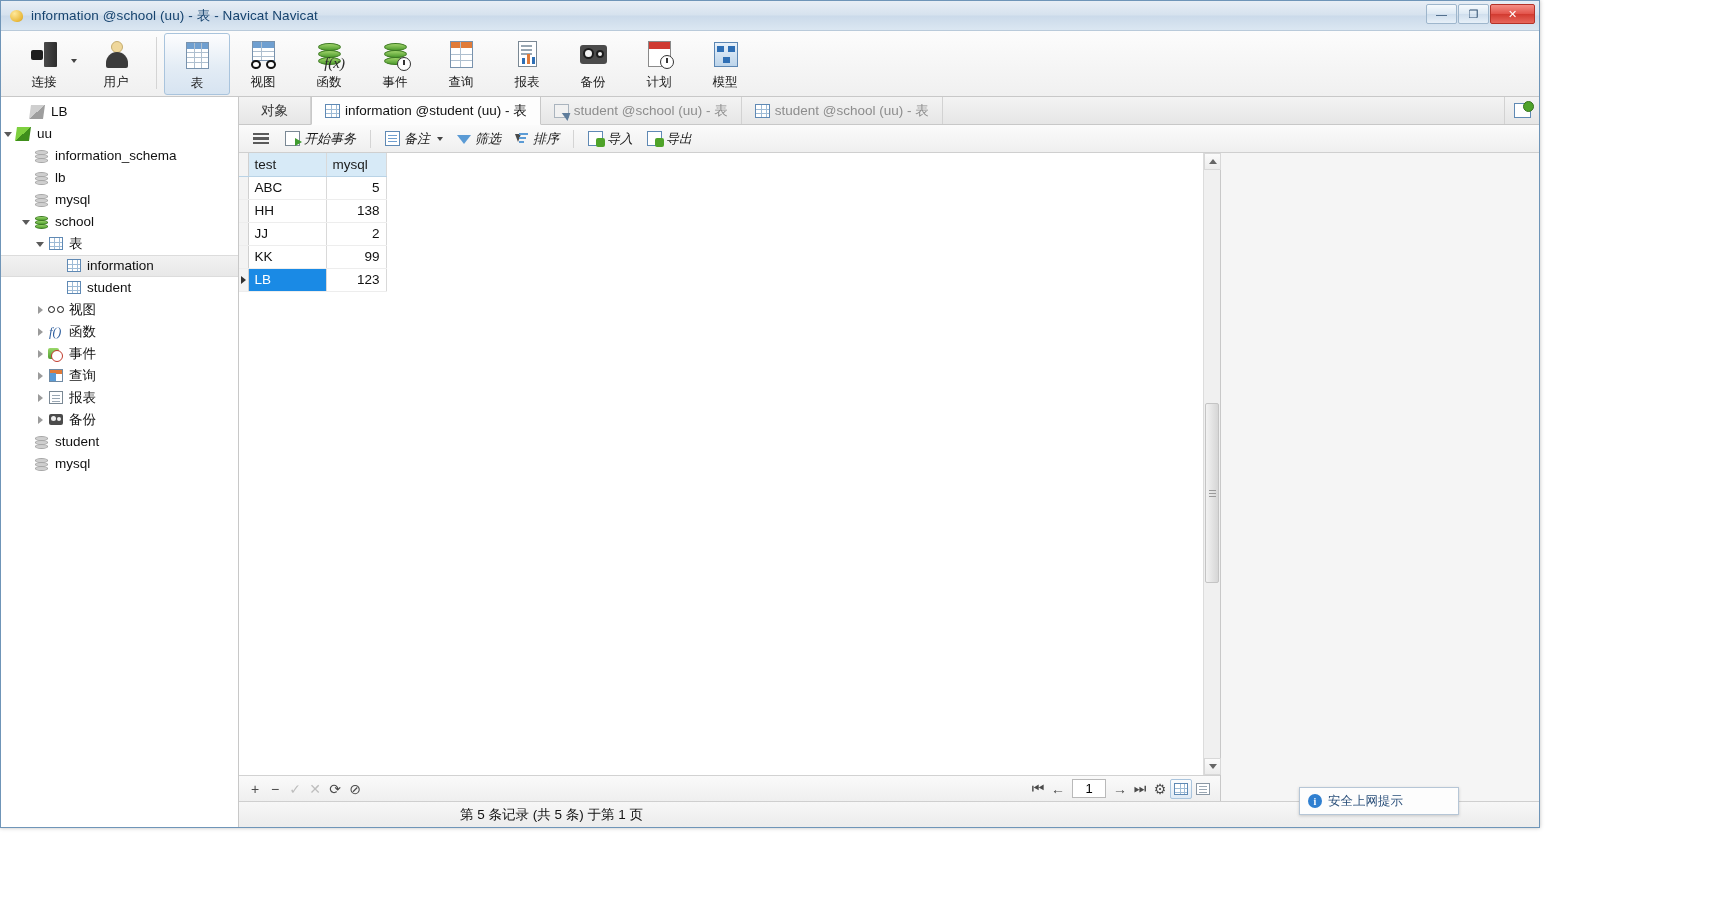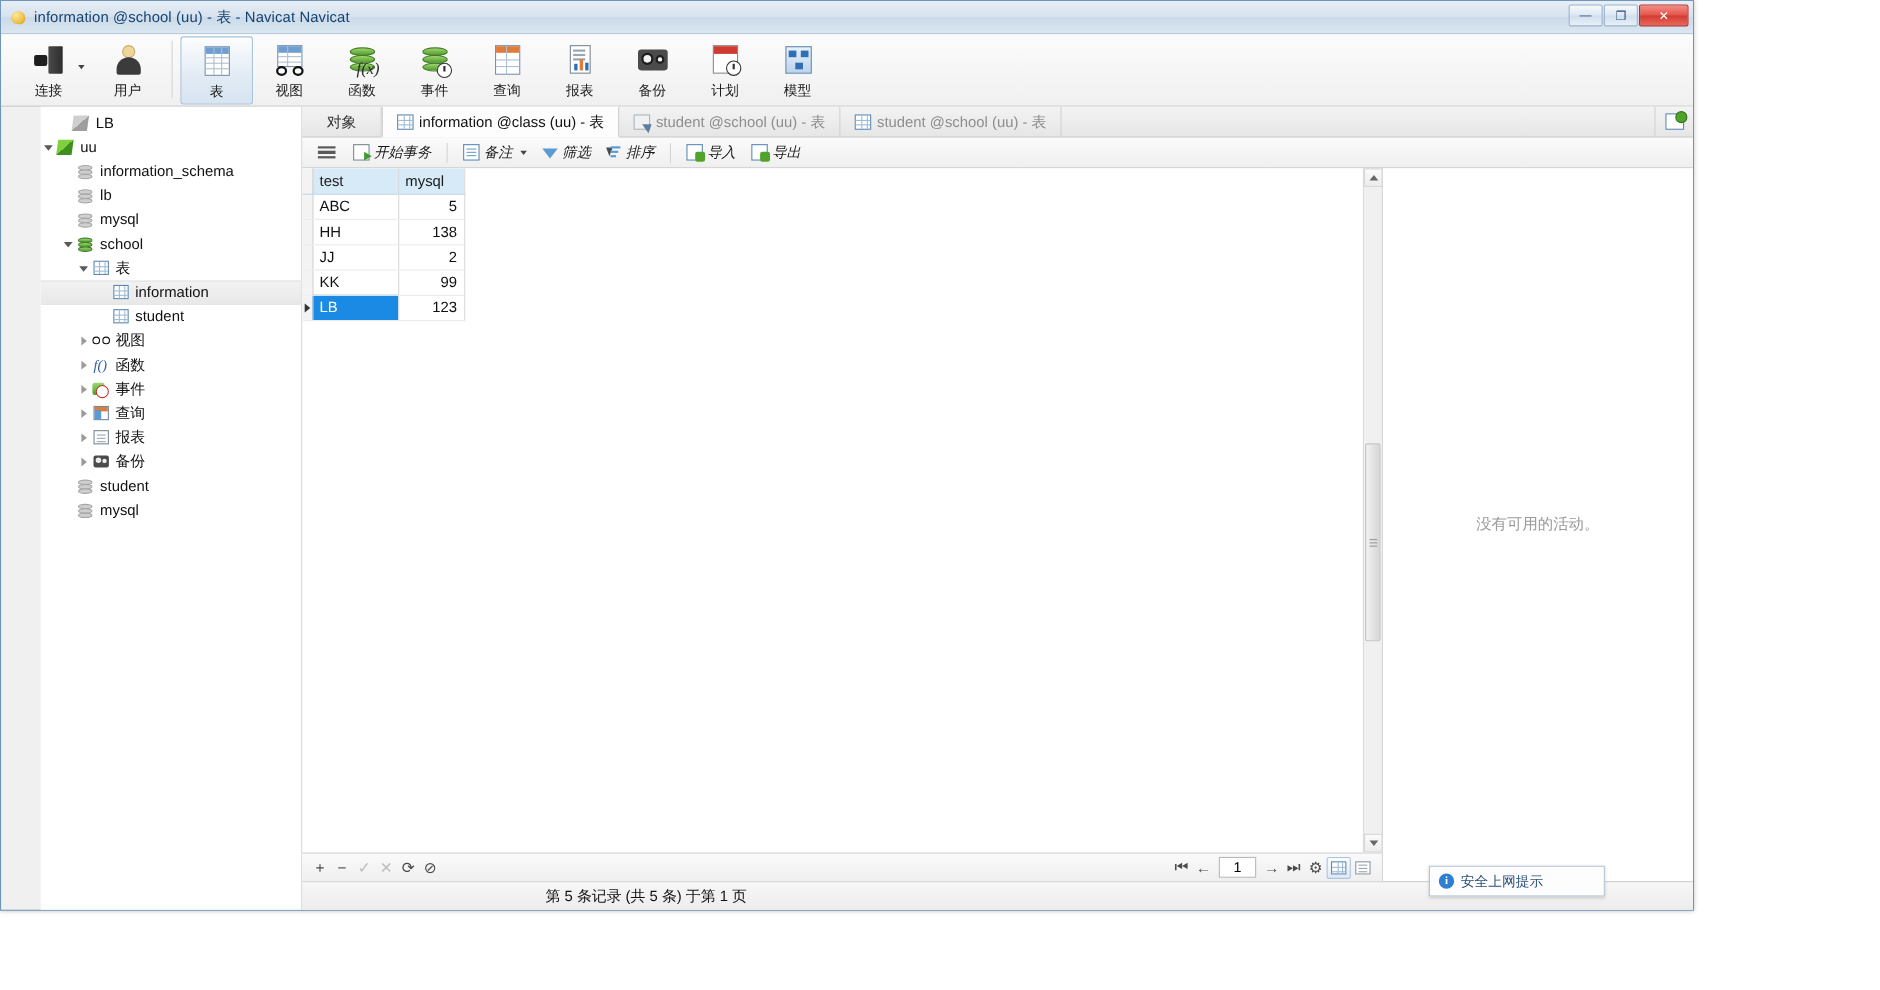--- a/index.html
+++ b/index.html
@@ -218,21 +218,21 @@
   .ico-model {
     position: absolute; left: 6px; top: 4px; width: 24px; height: 25px;
     background: linear-gradient(to bottom, #e8f1fa, #bcd4ea);
     border: 1px solid #5b86b3;
   }
   .ico-model i {
     position: absolute; background: #2f6fb5; width: 7px; height: 6px;
   }
 
   
-  .body-split { flex: 1; display: flex; min-height: 0; padding-left: 36px; }
+  .body-split { flex: 1; display: flex; min-height: 0; }
 
   
   .sidebar {
     width: 238px; background: #fff;
     border-right: 1px solid #c8c8c8;
     overflow: hidden; padding-top: 4px;
     flex-shrink: 0;
   }
   .tree-row {
     height: 22px; display: flex; align-items: center;
@@ -903,21 +903,21 @@
         <div class="tab object">
           <span>对象</span>
         </div>
         <div class="tab active">
           <span class="tab-ico grid">
             <i style="top:4px"></i>
               <i style="top:8px"></i>
               <b style="left:5px"></b>
               <b style="left:10px"></b>
           </span>
-          <span>information @class (uu) - 表</span>
+          <span>information @student (uu) - 表</span>
         </div>
         <div class="tab">
           <span class="tab-ico query"></span>
           <span>student @school (uu) - 表</span>
         </div>
         <div class="tab">
           <span class="tab-ico grid">
             <i style="top:4px"></i>
               <i style="top:8px"></i>
               <b style="left:5px"></b>
@@ -1054,23 +1054,20 @@
             <div class="gf-view">
               <span class="mini-form">
                 <i style="top:2px"></i>
                   <i style="top:5px"></i>
                   <i style="top:8px"></i>
               </span>
             </div>
           </div>
         </div>
 
-        <div class="activity">
-          <span>没有可用的活动。</span>
-        </div>
       </div>
 
       <div class="statusbar">
         <div class="sb-right">第 5 条记录 (共 5 条) 于第 1 页</div>
       </div>
     </div>
   </div>
 </div>
 
 <div class="toast" style="right:250px;bottom:85px">

